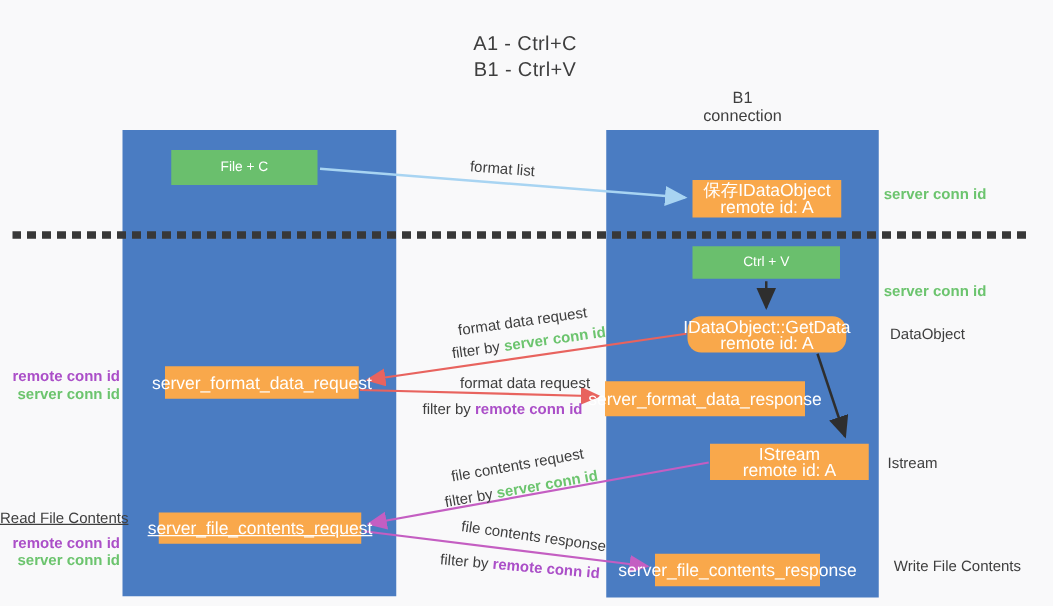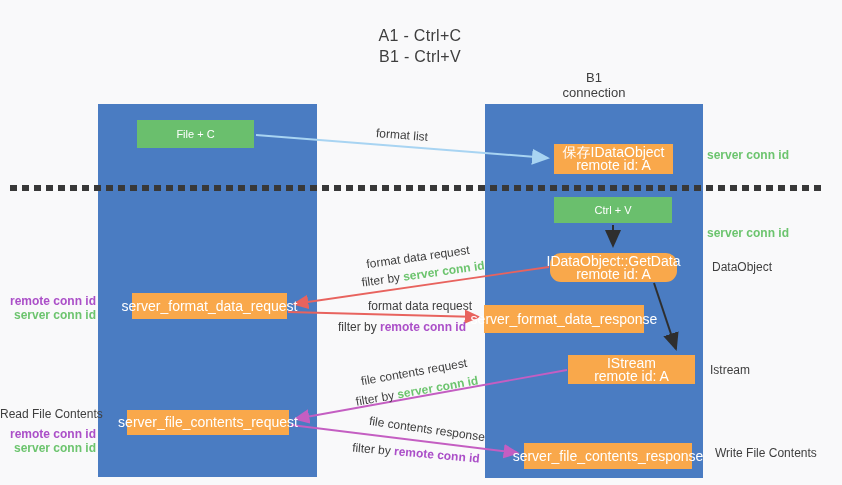--- a/index.html
+++ b/index.html
@@ -29,22 +29,22 @@
         color:var(--c-node-text,#ffffff); text-align:center; box-sizing:border-box;}
   .node.green{background:var(--c-green-node,#6abf6d); font-size:11px;}
   .node.orange{background:var(--c-orange-node,#f9a84b); font-size:14px; line-height:13px;}
   .n-ctrlc{left:137px; top:104px; width:117px; height:28px;}
   .n-save{left:554px; top:128px; width:119px; height:30px;}
   .n-ctrlv{left:554px; top:181px; width:118px; height:26px;}
   .n-getdata{left:550px; top:237px; width:127px; height:29px;border-radius:11px;}
   .n-fmtreq{left:132px; top:277px; width:155px; height:26px;}
   .n-fmtres{left:484px; top:289px; width:160px; height:28px;}
   .n-istream{left:568px; top:339px; width:127px; height:29px;}
-  .n-filereq{left:127px; top:394px; width:162px; height:25px;}
-  .n-fileres{left:524px; top:427px; width:168px; height:26px;}
+  .n-filereq{left:127px; top:394px; width:162px; height:25px;text-decoration:underline;}
+  .n-fileres{left:524px; top:427px; width:132px; height:26px;}
 
   
   svg.arrows{position:absolute; left:0; top:0; z-index:3; pointer-events:none;}
   .st-blue{stroke:var(--c-arrow-blue,#a8d4f2); stroke-width:2; fill:none;}
   .st-black{stroke:var(--c-arrow-black,#2e2e2e); stroke-width:2; fill:none;}
   .st-red{stroke:var(--c-arrow-red,#e8635e); stroke-width:1.8; fill:none;}
   .st-mag{stroke:var(--c-arrow-magenta,#c45ec2); stroke-width:1.8; fill:none;}
   .mk-blue{fill:var(--c-arrow-blue,#a8d4f2);}
   .mk-black{fill:var(--c-arrow-black,#2e2e2e);}
   .mk-red{fill:var(--c-arrow-red,#e8635e);}
@@ -65,21 +65,21 @@
   .purple-id{color:var(--c-text-purple,#ab4fc8); font-weight:bold;}
 
   
   .side-label{position:absolute; z-index:5; font-size:12px; white-space:nowrap;}
   .side-label.dark{color:var(--c-text-dark,#3e3e3e);}
   .side-label.green{color:var(--c-text-green,#6cc46e); font-weight:bold;}
   .side-label.purple{color:var(--c-text-purple,#ab4fc8); font-weight:bold;}
   .ralign{text-align:right;}
   .sl-rem1{left:0; width:96px; top:278px;}
   .sl-serv1{left:0; width:96px; top:292px;}
-  .sl-read{left:0; width:100px; top:391px;}
+  .sl-read{left:0; width:100px; top:391px;text-decoration:underline;}
   .sl-rem2{left:0; width:96px; top:411px;}
   .sl-serv2{left:0; width:96px; top:425px;}
   .sl-servr1{left:707px; top:132px;}
   .sl-servr2{left:707px; top:210px;}
   .sl-dobj{left:712px; top:244px;}
   .sl-istr{left:710px; top:347px;}
   .sl-write{left:715px; top:430px;}
 
   
   .bottom-strip{position:absolute; left:25px; top:477px; width:795px; height:8px; z-index:0;

